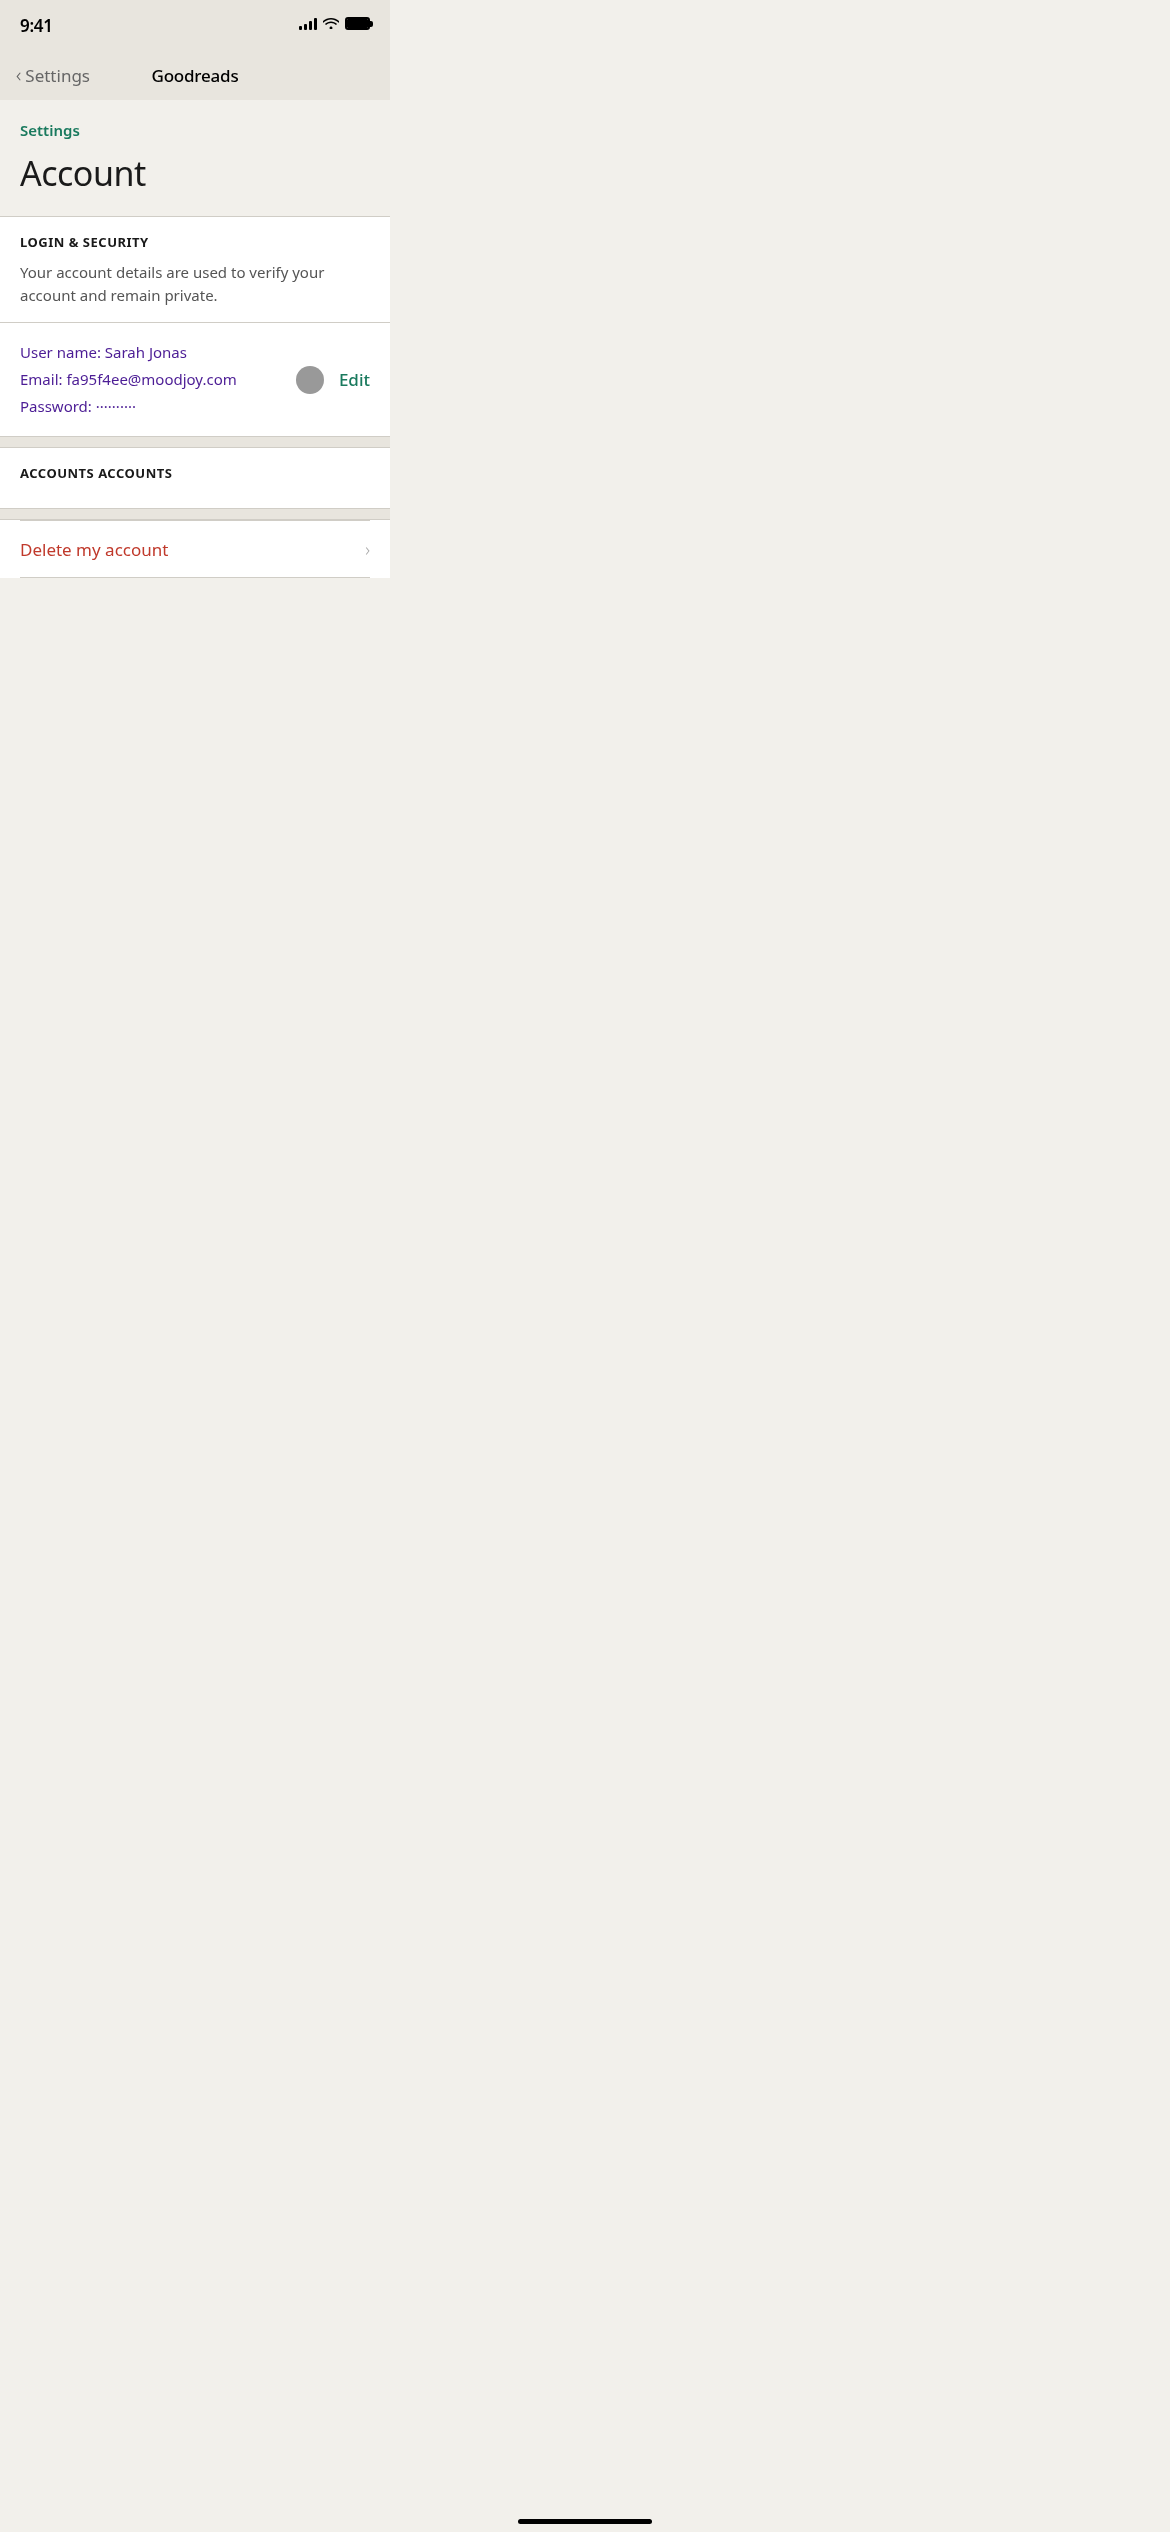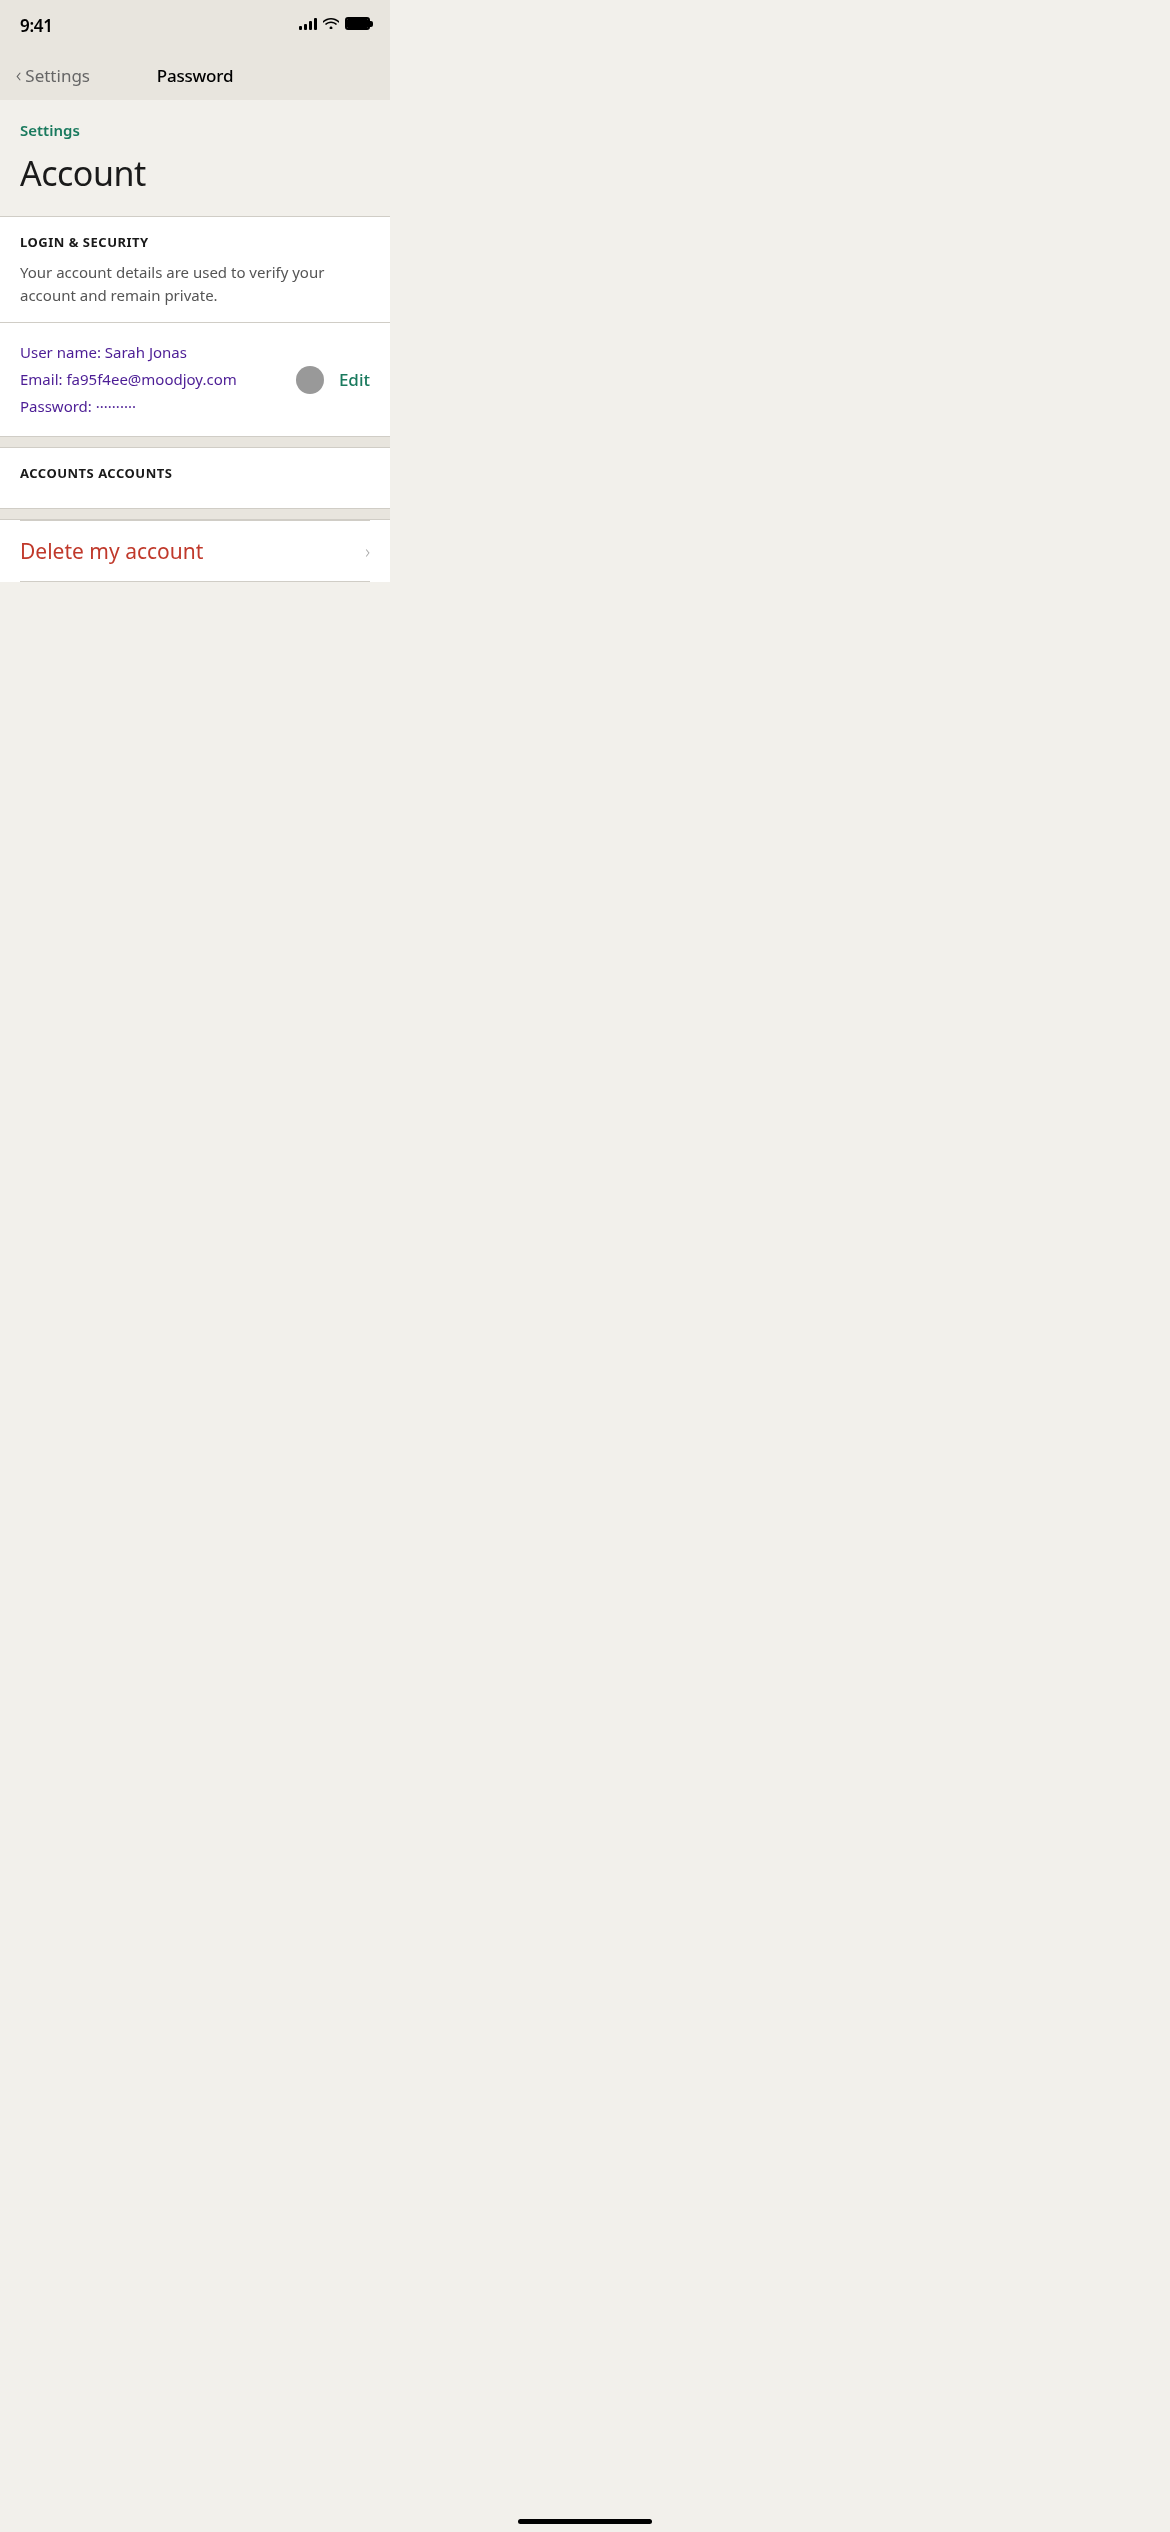--- a/index.html
+++ b/index.html
@@ -216,21 +216,21 @@
       display: flex;
       align-items: center;
       justify-content: space-between;
       padding: 16px 0;
       border-top: 1px solid #d0cdc6;
       border-bottom: 1px solid #d0cdc6;
       cursor: pointer;
     }
 
     .delete-label {
-      font-size: 21px;
+      font-size: 17px;
       color: #c0392b;
     }
 
     .chevron-right {
       color: #aaa;
       font-size: 18px;
       font-weight: 300;
     }
 
     
@@ -306,21 +306,21 @@
       <div class="battery-fill"></div>
     </div>
   </div>
 </div>
 
 <div class="nav-bar">
   <div class="nav-back">
     <span class="nav-back-chevron">‹</span>
     <span>Settings</span>
   </div>
-  <span class="nav-title">Password</span>
+  <span class="nav-title">Goodreads</span>
 </div>
 
 <div class="full-content">
 
   <div class="top-section-bg">
     <div class="page-section-label">Settings</div>
     <div class="page-title">Account</div>
     <div class="divider"></div>
   </div>
 

